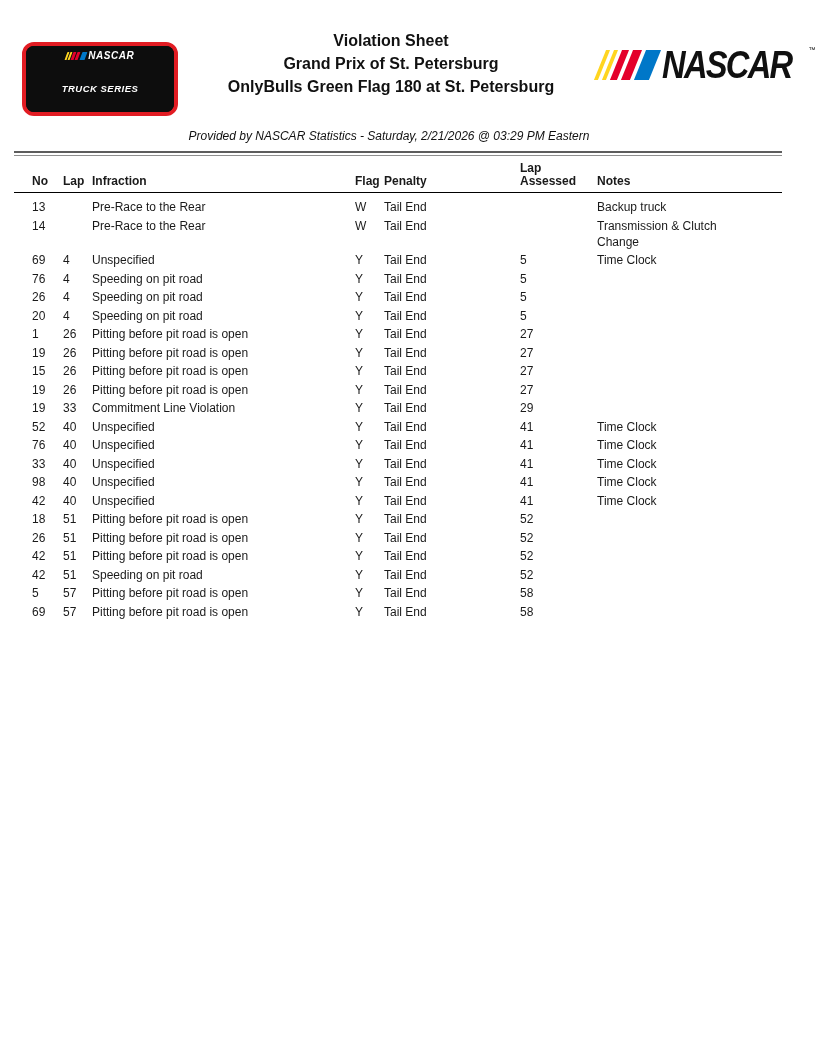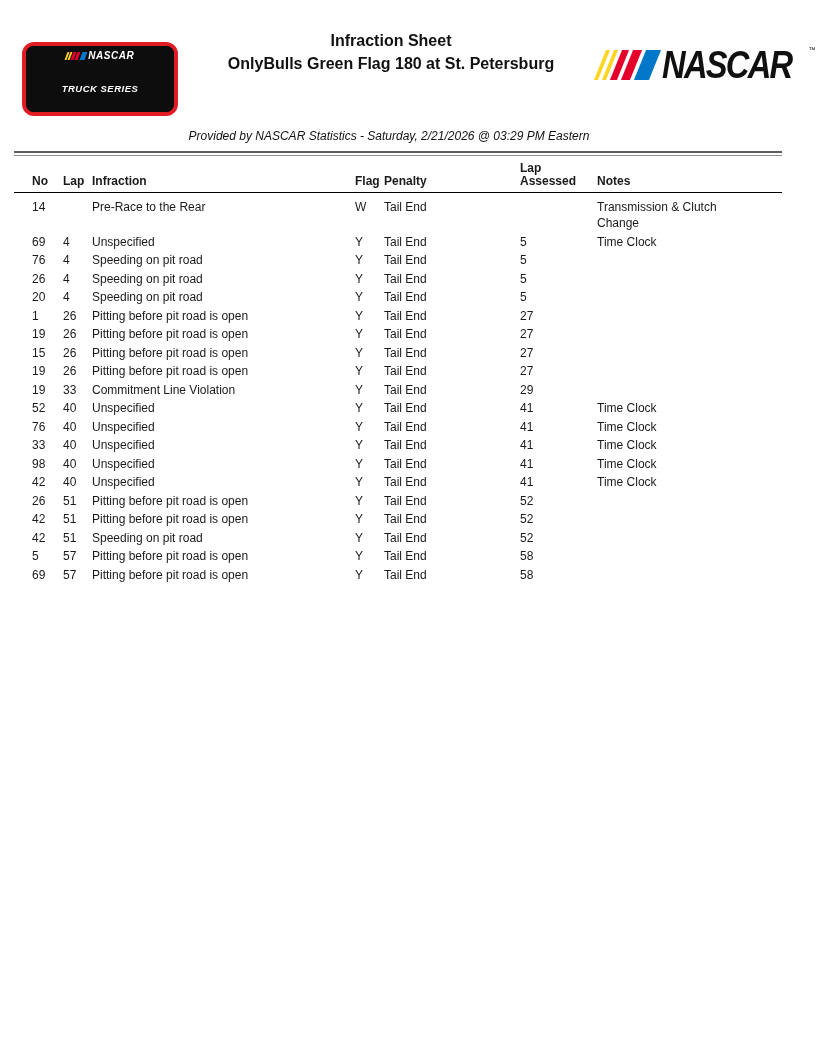--- a/index.html
+++ b/index.html
@@ -115,21 +115,22 @@
           <i class="cl-bar-r1"></i>
           <i class="cl-bar-r2"></i>
           <i class="cl-bar-b"></i>
       </span>
       <span class="cl-nascar">NASCAR</span>
     </div>
     <div class="cl-bot">TRUCK SERIES</div>
   </div>
 
   <div class="title-block">
-    <div>Infraction Sheet</div>
+    <div>Violation Sheet</div>
+    <div>Grand Prix of St. Petersburg</div>
     <div>OnlyBulls Green Flag 180 at St. Petersburg</div>
   </div>
 
   <div class="nascar-logo">
     <span class="nl-bars">
       <i class="nl-bar-y1"></i>
         <i class="nl-bar-y2"></i>
         <i class="nl-bar-r1"></i>
         <i class="nl-bar-r2"></i>
         <i class="nl-bar-b"></i>
@@ -161,20 +162,31 @@
         <th>Penalty</th>
         <th>
           <span>Lap</span>
           <span>Assessed</span>
         </th>
         <th>Notes</th>
       </tr>
     </thead>
     <tbody>
         <tr>
+      <td class="first">13</td>
+      <td></td>
+      <td>Pre-Race to the Rear</td>
+      <td>W</td>
+      <td>Tail End</td>
+      <td></td>
+      <td>
+            <div class="notes-wrap">Backup truck</div>
+          </td>
+    </tr>
+        <tr>
       <td class="first">14</td>
       <td></td>
       <td>Pre-Race to the Rear</td>
       <td>W</td>
       <td>Tail End</td>
       <td></td>
       <td>
             <div class="notes-wrap">Transmission &amp; Clutch Change</div>
           </td>
     </tr>
@@ -326,20 +338,31 @@
       <td>40</td>
       <td>Unspecified</td>
       <td>Y</td>
       <td>Tail End</td>
       <td>41</td>
       <td>
             <div class="notes-wrap">Time Clock</div>
           </td>
     </tr>
         <tr>
+      <td class="first">18</td>
+      <td>51</td>
+      <td>Pitting before pit road is open</td>
+      <td>Y</td>
+      <td>Tail End</td>
+      <td>52</td>
+      <td>
+            <div class="notes-wrap"></div>
+          </td>
+    </tr>
+        <tr>
       <td class="first">26</td>
       <td>51</td>
       <td>Pitting before pit road is open</td>
       <td>Y</td>
       <td>Tail End</td>
       <td>52</td>
       <td>
             <div class="notes-wrap"></div>
           </td>
     </tr>

